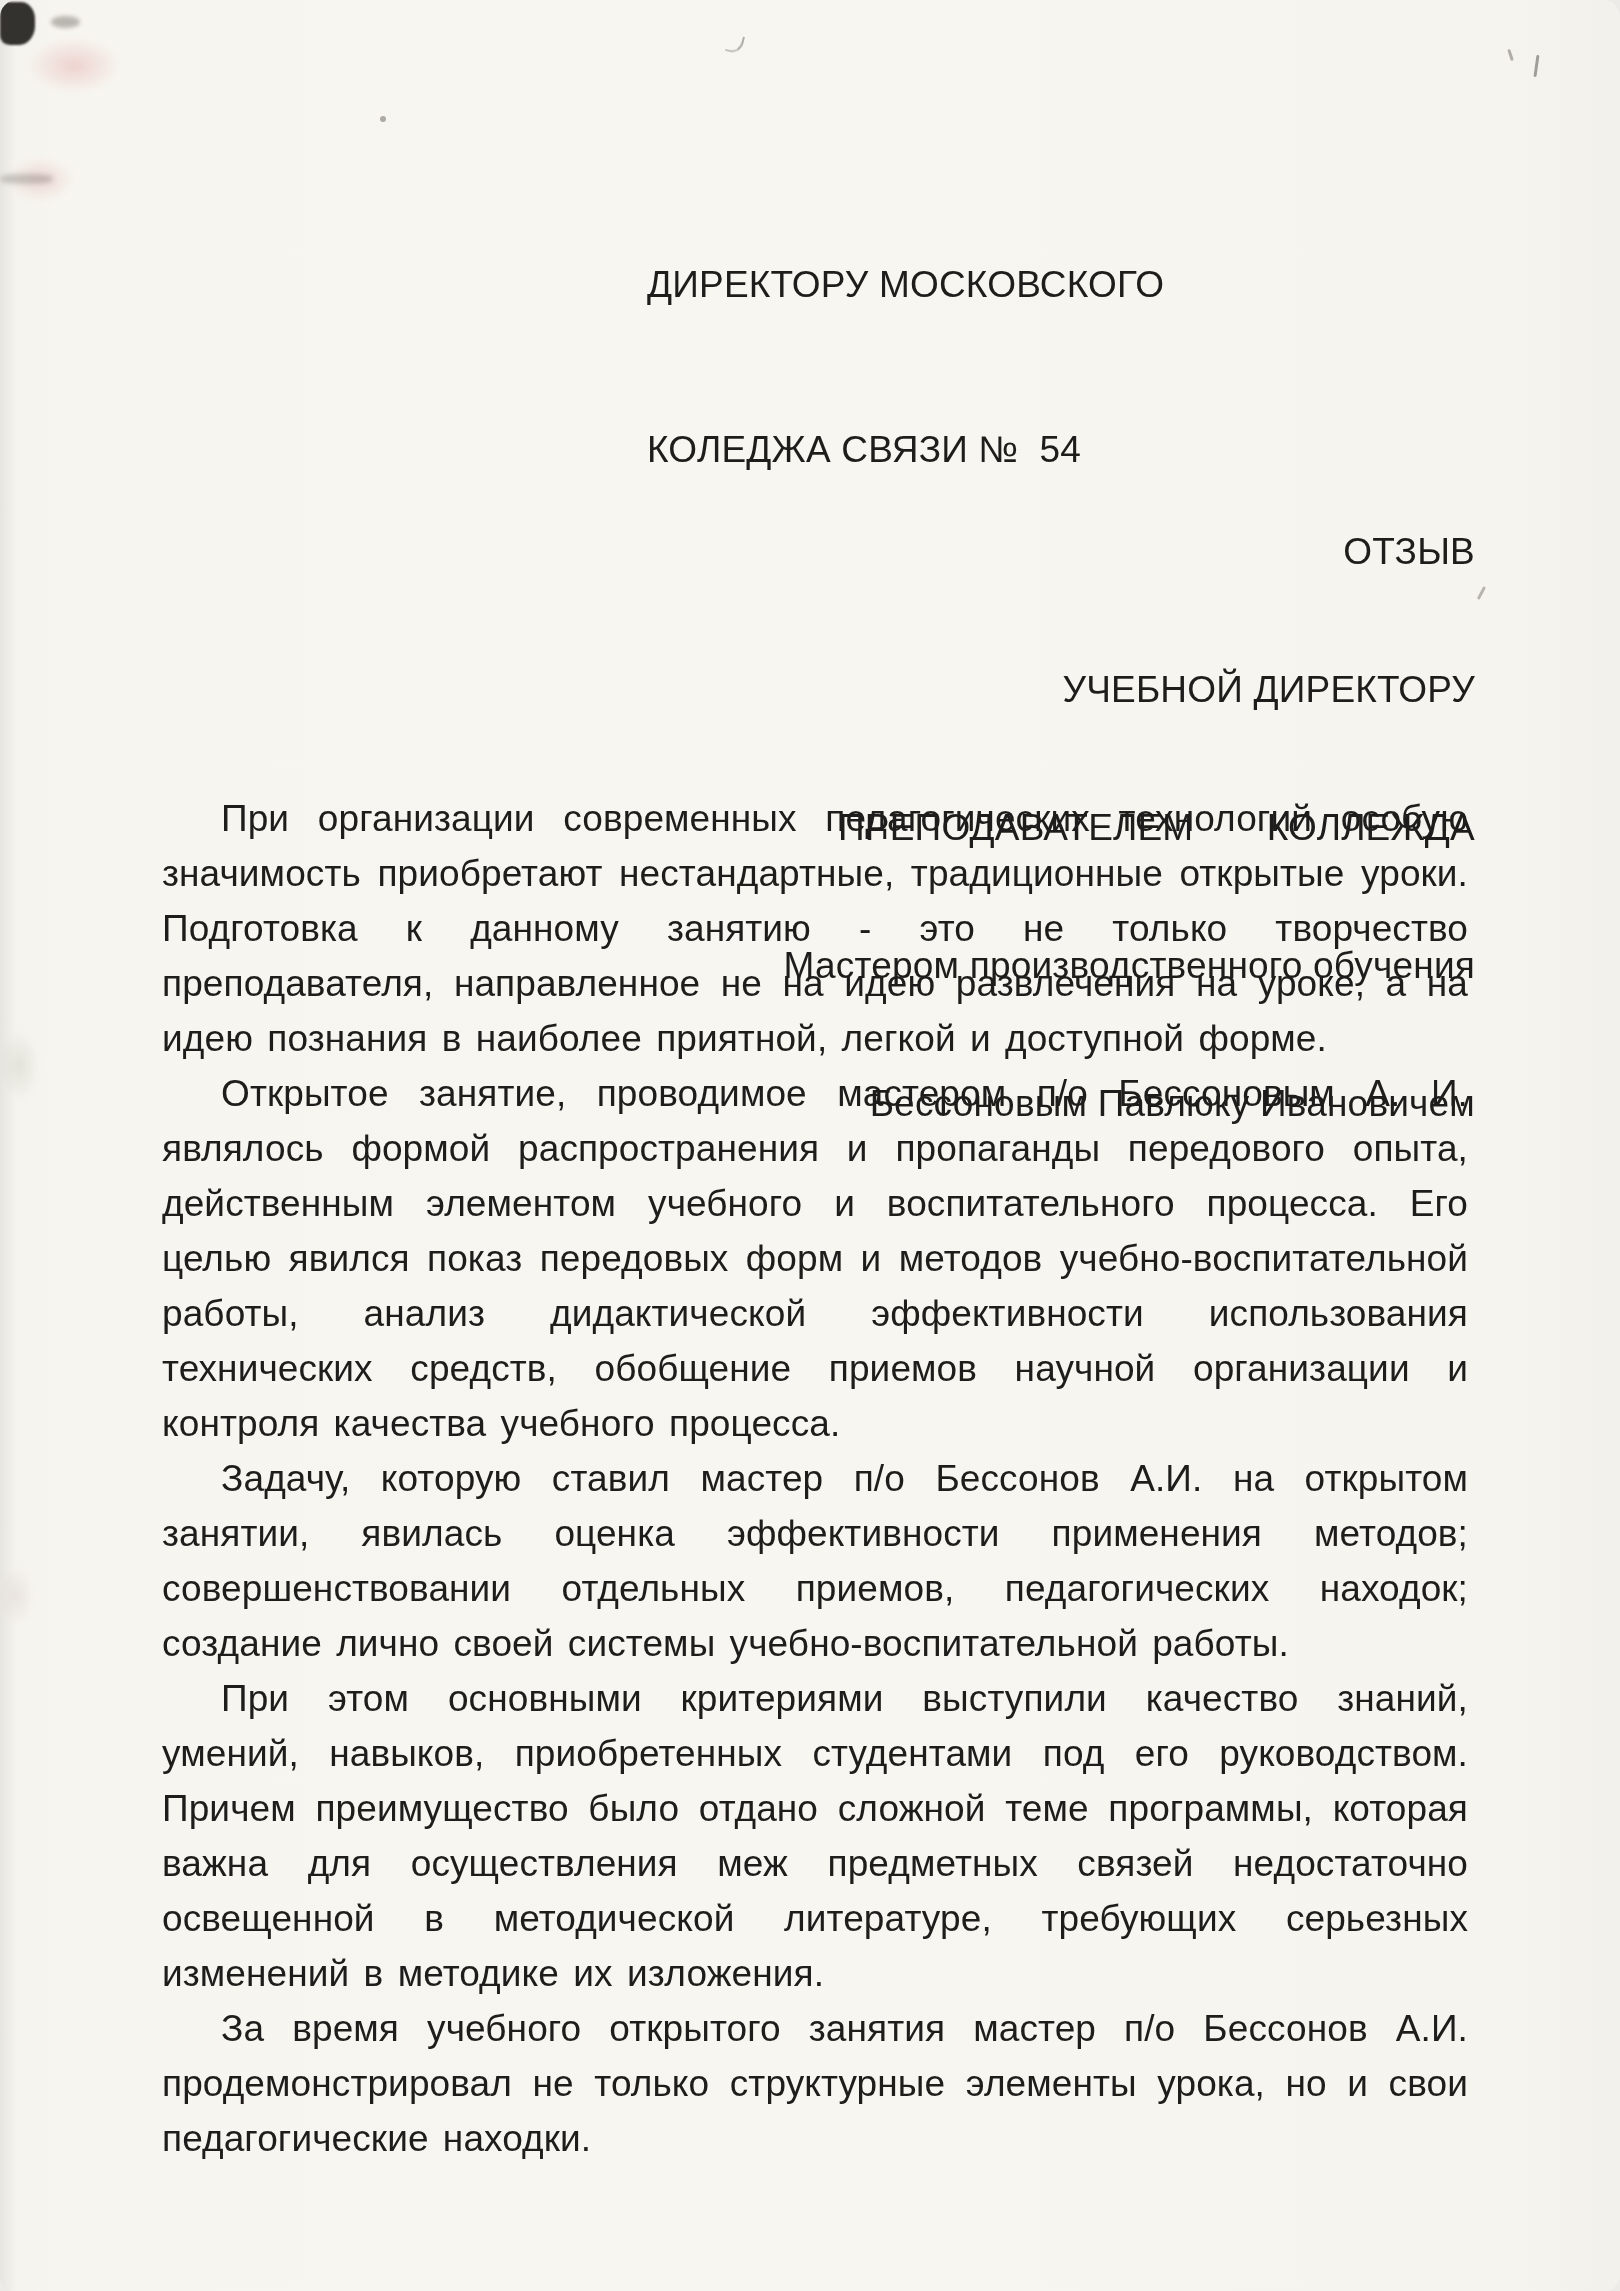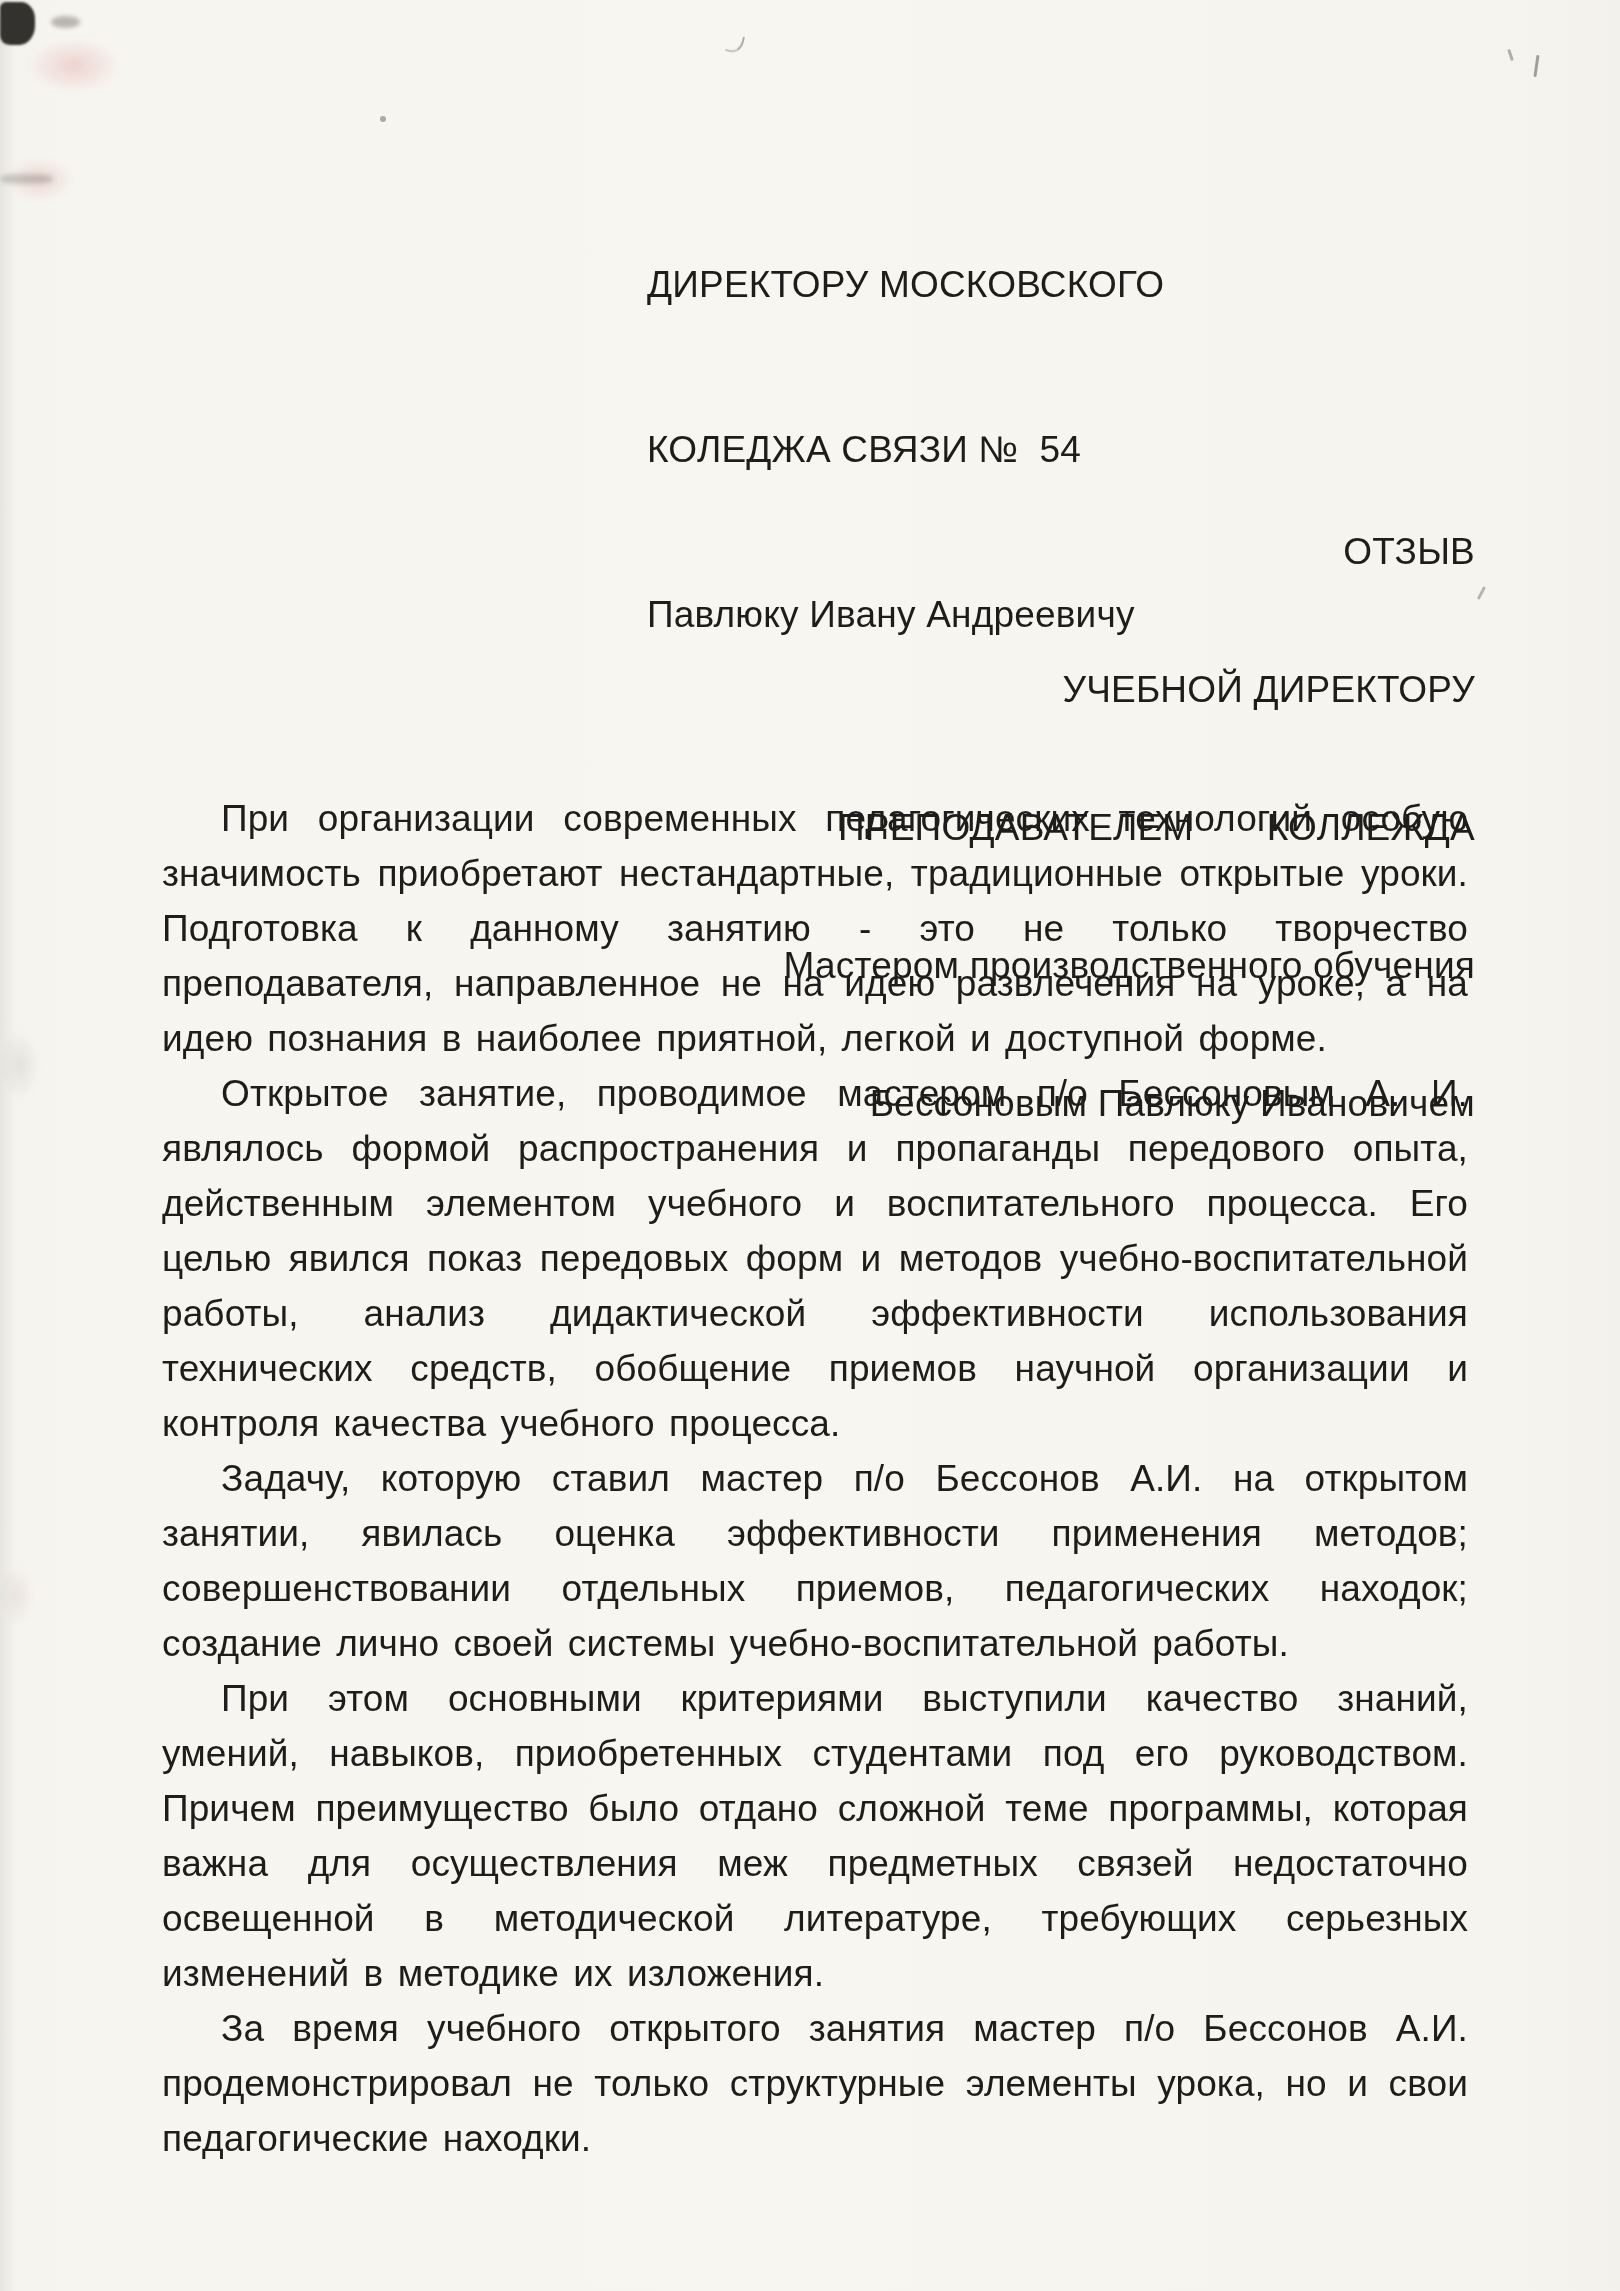--- a/index.html
+++ b/index.html
@@ -7,20 +7,21 @@
     width: 1620px; height: 2292px;
     background: #ecebe7;
     font-family: "Liberation Sans", sans-serif;
     color: #1e1d1b;
   }
   .page {
     position: relative;
     width: 1620px; height: 2292px;
     background: linear-gradient(90deg, #e7e5e0 0px, #f5f3ee 15.7px, #f7f5f0 59px, #f8f6f1 50%, #f6f4ef 92%, #f3f1ec 100%);
     overflow: hidden;
+    border-radius: 17px;
   }
   
   .artifact { position: absolute; pointer-events: none; }
   .corner-blob { left: 0; top: 2px; width: 35px; height: 43px;
     background: #34322f; border-radius: 5.9px 40% 45% 9.8px; filter: blur(1.2px); }
   .corner-tick { left: 51px; top: 15.7px; width: 29px; height: 12.7px;
     background: rgba(110,104,98,0.45); border-radius: 50%; filter: blur(2px); }
   .smudge-red-1 { left: 27.4px; top: 37px; width: 94px; height: 57px;
     background: radial-gradient(ellipse at center, rgba(205,90,90,0.22), rgba(205,90,90,0) 70%);
     filter: blur(2px); }
@@ -79,21 +80,20 @@
   <div class="artifact smudge-grey-3"></div>
   <div class="artifact tick-top-right"></div>
   <div class="artifact tick-apostrophe"></div>
   <div class="artifact squiggle-top"></div>
   <div class="artifact dot-left"></div>
   <div class="artifact tick-mid-right"></div>
 
   <div class="recipient">
     <div>ДИРЕКТОРУ МОСКОВСКОГО</div>
     <div>КОЛЕДЖА СВЯЗИ №  54</div>
-    <div>Павлюку Ивану Андреевичу</div>
   </div>
 
   <div class="title-block">
     <div>ОТЗЫВ</div>
     <div>УЧЕБНОЙ ДИРЕКТОРУ</div>
     <div>ПРЕПОДАВАТЕЛЕМ       КОЛЛЕЖДА</div>
     <div>Мастером производственного обучения</div>
     <div>Бессоновым Павлюку Ивановичем</div>
   </div>
 

